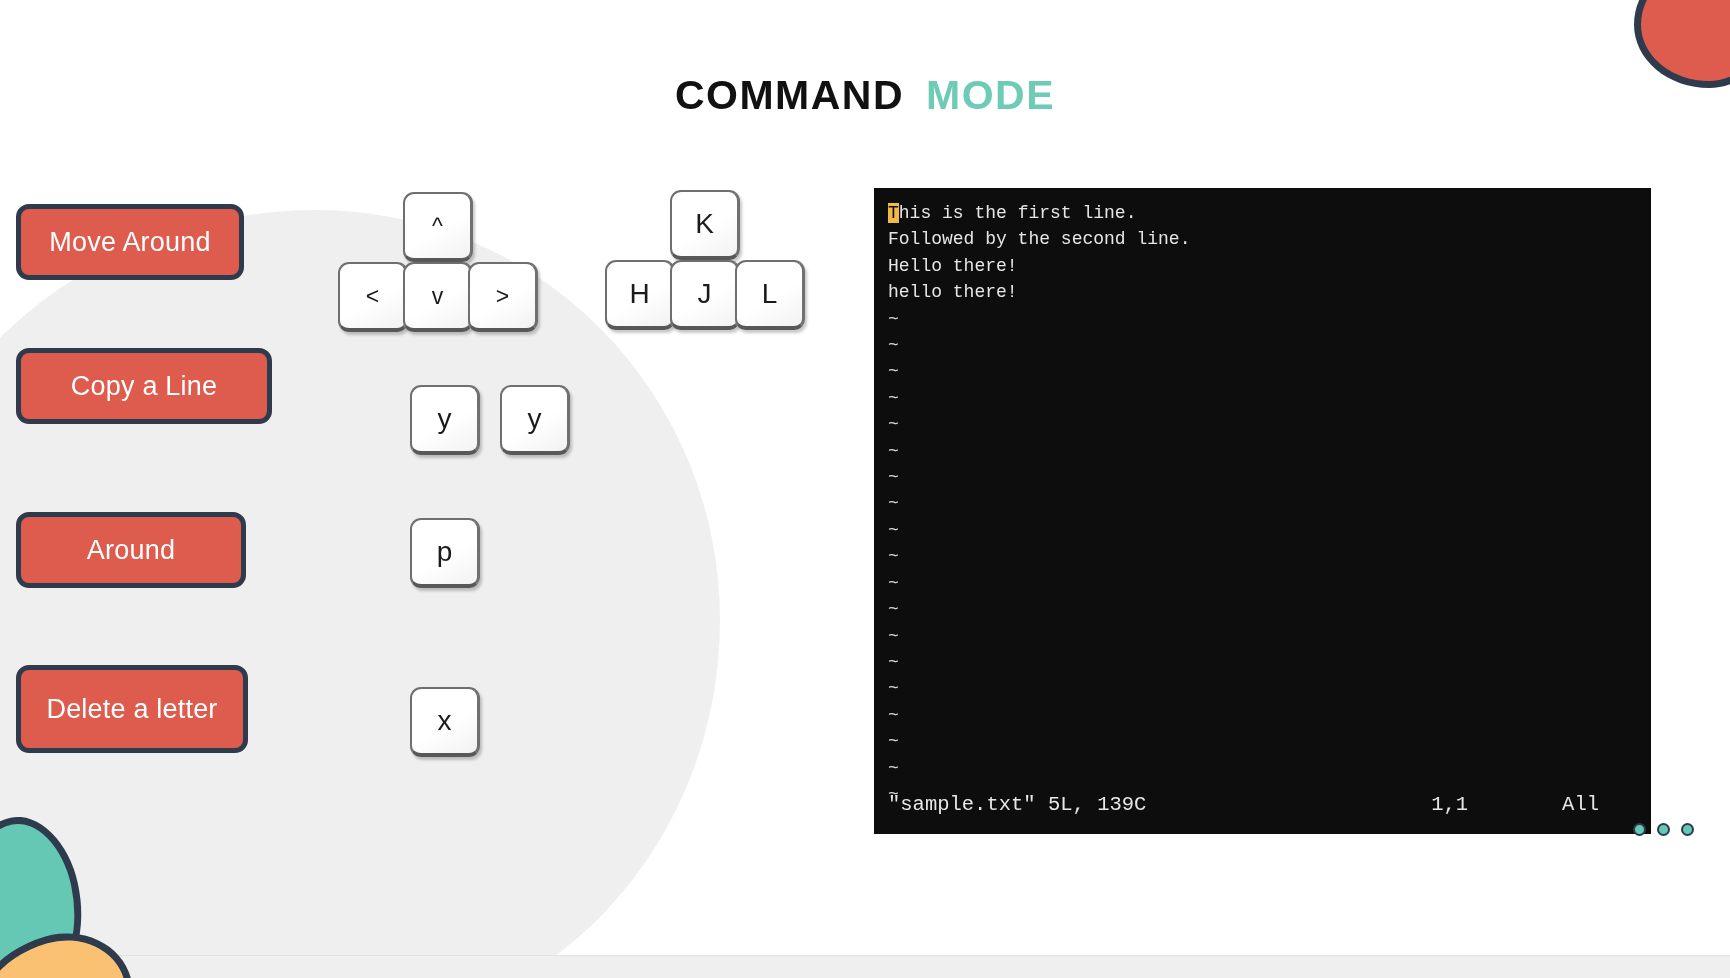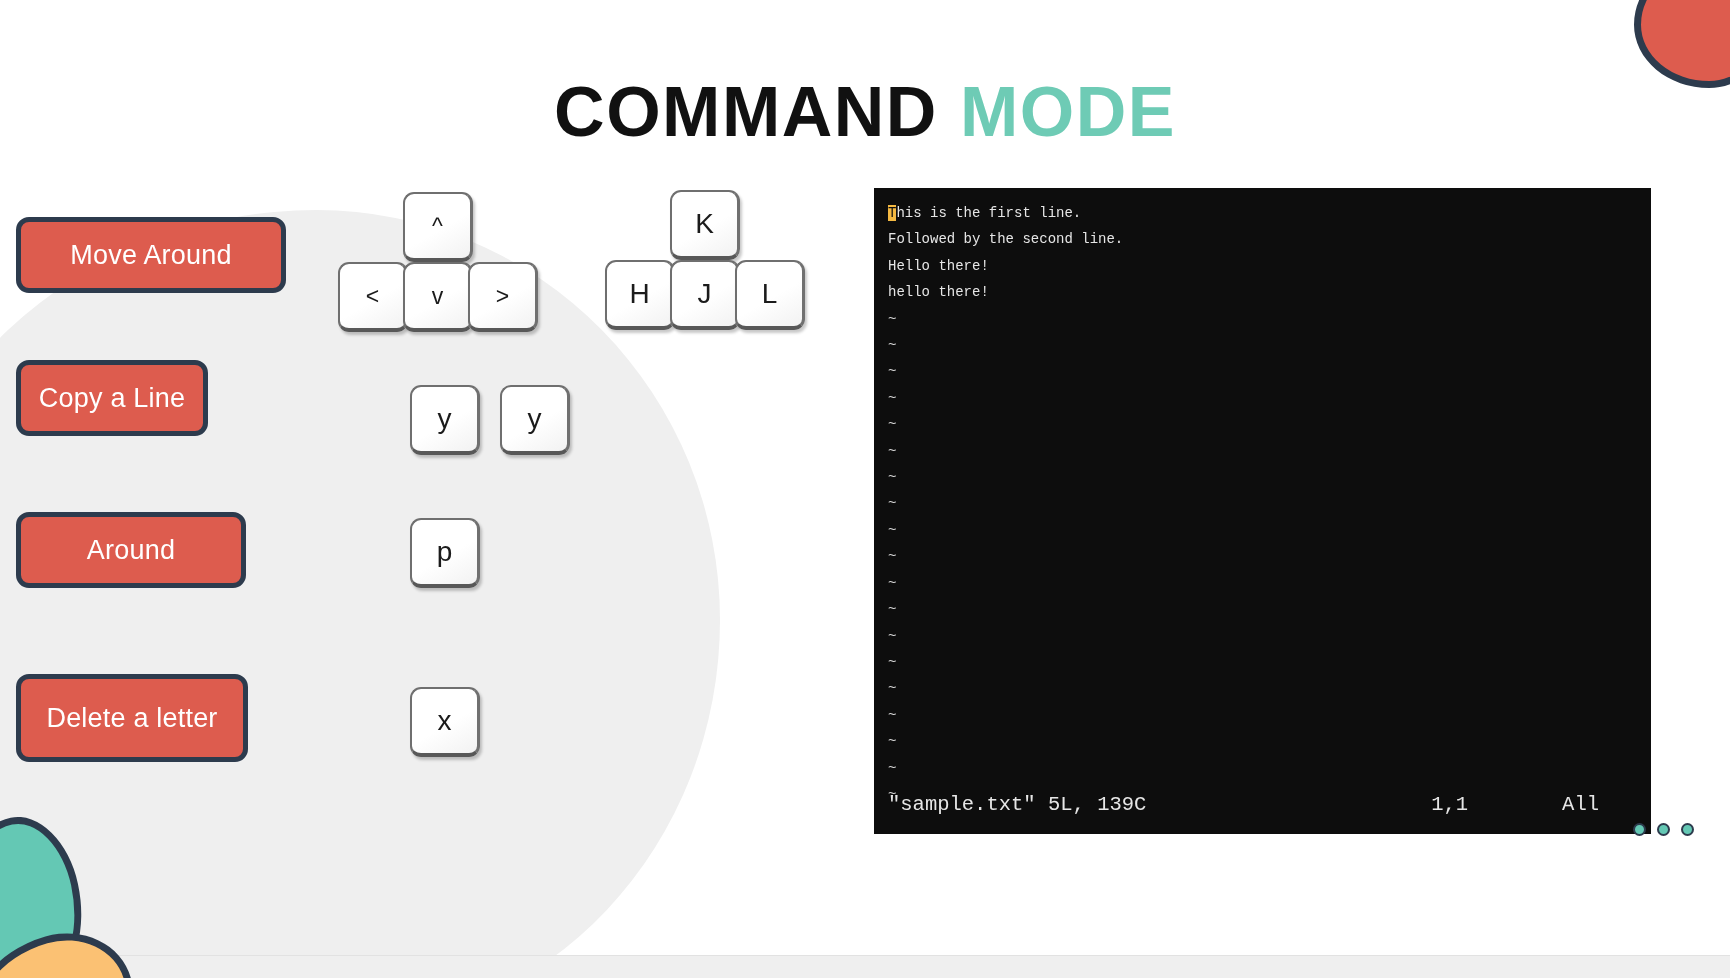--- a/index.html
+++ b/index.html
@@ -69,21 +69,21 @@
     transform: rotate(-16deg);
   }
 
   
   #title {
     position: absolute;
     left: 0;
     top: 72px;
     width: 1730px;
     text-align: center;
-    font-size: 70px;
+    font-size: 41px;
     font-weight: bold;
     letter-spacing: 1.5px;
     white-space: nowrap;
   }
   #title .word-a { color: #111111; }
   #title .word-b { color: #6ecbb5; margin-left: 22px; }
 
   
   .action-btn {
     position: absolute;
@@ -91,24 +91,24 @@
     background: #dd5c4e;
     border: 5px solid #2d3b4d;
     border-radius: 13px;
     color: #ffffff;
     display: flex;
     align-items: center;
     justify-content: center;
     font-size: 27px;
     letter-spacing: 0.2px;
   }
-  #btn-move   { left: 16px;  top: 217px; width: 270px; height: 76px; }
-  #btn-copy   { left: 16px;  top: 360px; width: 192px; height: 76px; align-items: center; }
+  #btn-move   { left: 16px;  top: 204px; width: 228px; height: 76px; }
+  #btn-copy   { left: 16px;  top: 348px; width: 256px; height: 76px; align-items: center; }
   #btn-paste  { left: 16px;  top: 512px; width: 230px; height: 76px; }
-  #btn-delete { left: 16px;  top: 665px; width: 232px; height: 88px; margin-top: 9px; }
+  #btn-delete { left: 16px;  top: 665px; width: 232px; height: 88px; }
 
   
   .key {
     position: absolute;
     box-sizing: border-box;
     background: linear-gradient(150deg, #ffffff 0%, #ffffff 55%, #f2f2f2 100%);
     border: 2px solid #6f6f6f;
     border-bottom: 4px solid #585858;
     border-right: 3px solid #707070;
     border-radius: 11px;
@@ -149,21 +149,21 @@
     background: #0d0d0d;
     padding: 12px 0 0 0;
     box-sizing: border-box;
     overflow: hidden;
   }
   #terminal, #terminal * {
     font-family: "Liberation Mono", "DejaVu Sans Mono", monospace;
   }
   .term-line {
     color: #e6e6e6;
-    font-size: 14px;
+    font-size: 18px;
     line-height: 26.4px;
     white-space: pre;
     padding-left: 14px;
   }
   .term-line .cursor {
     background: #f4b942;
     color: #0d0d0d;
   }
   .tilde { color: #d8d8d8; }
   #term-status {

